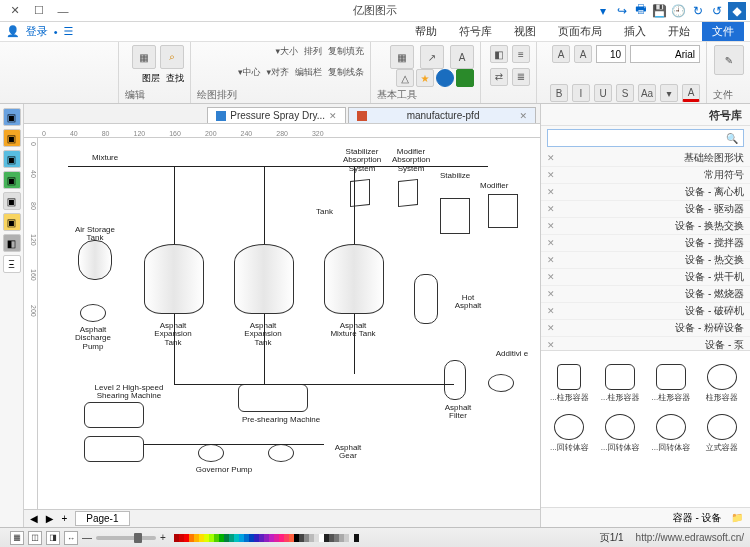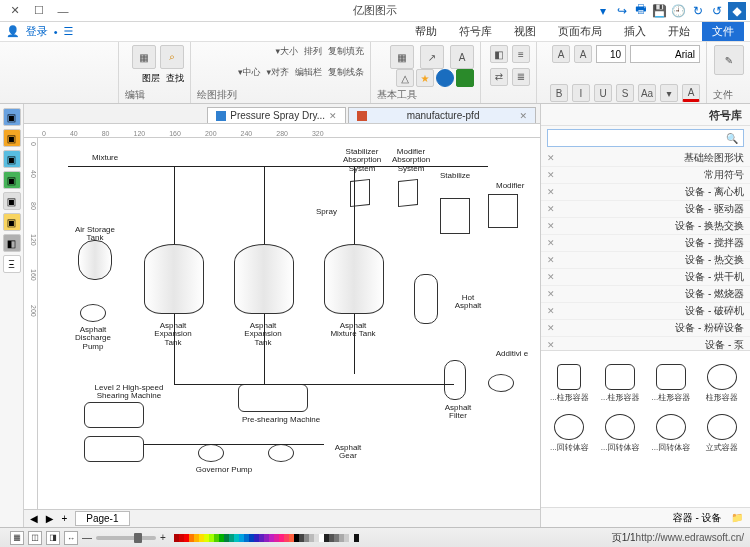--- a/index.html
+++ b/index.html
@@ -235,22 +235,22 @@
           <div class="lbl" style="left:338px;top:4px;width:50px">Modifier
 Absorption
 System</div>
           <div class="box" style="left:302px;top:36px;width:20px;height:26px;transform:skewY(-6deg)"></div>
           <div class="lbl" style="left:288px;top:4px;width:52px">Stabilizer
 Absorption
 System</div>
           <div class="box" style="left:392px;top:54px;width:30px;height:36px"></div>
           <div class="lbl" style="left:392px;top:28px">Stabilize</div>
           <div class="box" style="left:440px;top:50px;width:30px;height:34px"></div>
-          <div class="lbl" style="left:448px;top:38px">Modifier</div>
-          <div class="lbl" style="left:268px;top:64px">Spray</div>
+          <div class="lbl" style="left:432px;top:38px">Modifier</div>
+          <div class="lbl" style="left:268px;top:64px">Tank</div>
 
           <div class="tank small" style="left:30px;top:96px"></div>
           <div class="lbl" style="left:22px;top:82px;width:50px">Air Storage
 Tank</div>
           <div class="tank big" style="left:96px;top:100px"></div>
           <div class="tank big" style="left:186px;top:100px"></div>
           <div class="tank big" style="left:276px;top:100px"></div>
           <div class="box" style="left:366px;top:130px;width:24px;height:50px;border-radius:10px"></div>
           <div class="lbl" style="left:400px;top:150px;width:40px">Hot
 Asphalt</div>
@@ -447,14 +447,14 @@
       <span style="background: rgb(255, 255, 255);"></span>
       <span style="background: rgb(34, 34, 34);"></span>
       <span style="background: rgb(85, 85, 85);"></span>
       <span style="background: rgb(119, 119, 119);"></span>
       <span style="background: rgb(170, 170, 170);"></span>
       <span style="background: rgb(204, 204, 204);"></span>
       <span style="background: rgb(238, 238, 238);"></span>
       <span style="background: rgb(17, 17, 17);"></span>
     </div>
   <span style="margin-left:auto">页1/1</span>
-  <span style="color:#555">http://www.edrawsoft.cn/</span>
+  <span style="margin-left:12px;color:#555">http://www.edrawsoft.cn/</span>
 </div>
 
 </body></html>

